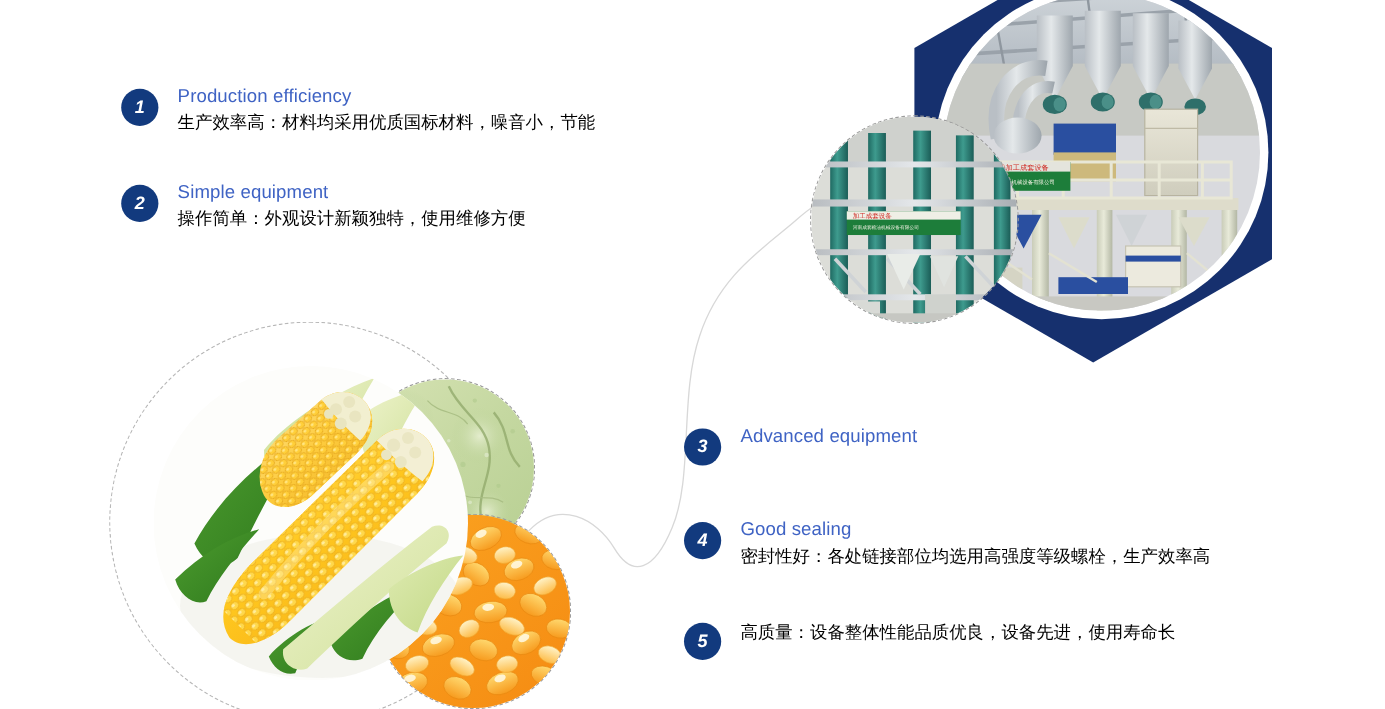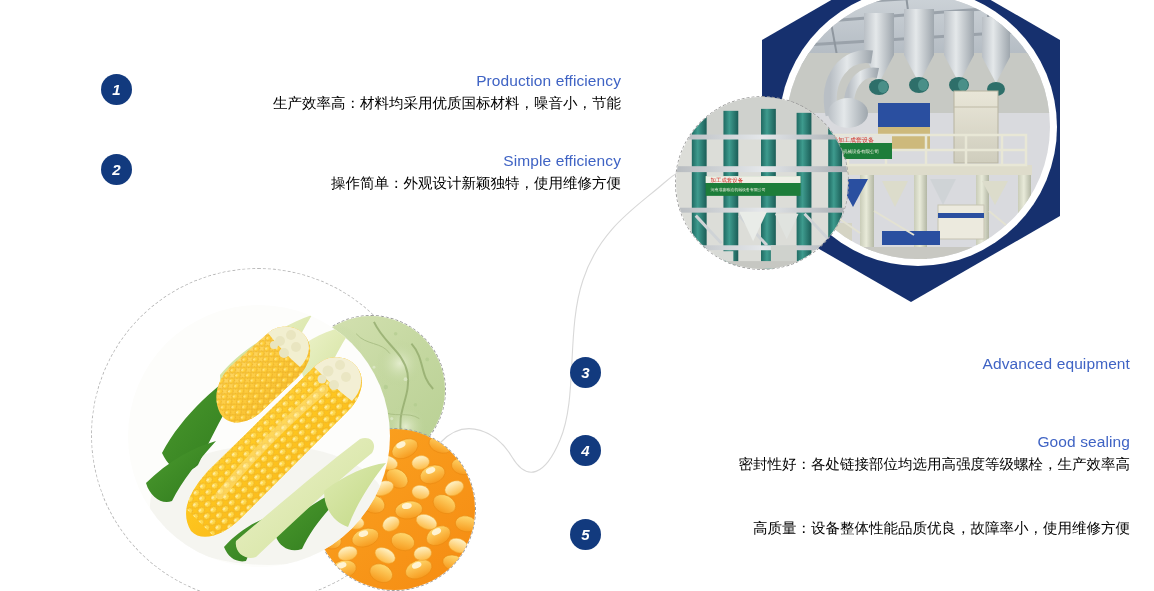--- a/index.html
+++ b/index.html
@@ -58,21 +58,20 @@
     font-weight: 600;
     line-height: 31px;
     text-align: center;
     letter-spacing: 0px;
     box-sizing: border-box;
   }
 
   .feature-text {
     margin-left: 47px;
     padding-top: 9px;
-    text-align: right;
   }
   .feature-title {
     color: #3f63c4;
     font-size: 15.5px;
     line-height: 20px;
     font-weight: 400;
     letter-spacing: 0.1px;
     white-space: nowrap;
   }
   .feature-desc {
@@ -548,21 +547,21 @@
       <div class="badge">1</div>
       <div class="feature-text">
         <div class="feature-title">Production efficiency</div>
         <div class="feature-desc">生产效率高：材料均采用优质国标材料，噪音小，节能</div>
       </div>
     </div>
 
     <div class="feature-item">
       <div class="badge">2</div>
       <div class="feature-text">
-        <div class="feature-title">Simple efficiency</div>
+        <div class="feature-title">Simple equipment</div>
         <div class="feature-desc">操作简单：外观设计新颖独特，使用维修方便</div>
       </div>
     </div>
   </div>
 
   <div class="feature-list right">
 
     <div class="feature-item">
       <div class="badge">3</div>
       <div class="feature-text">
@@ -574,18 +573,18 @@
       <div class="badge">4</div>
       <div class="feature-text">
         <div class="feature-title">Good sealing</div>
         <div class="feature-desc">密封性好：各处链接部位均选用高强度等级螺栓，生产效率高</div>
       </div>
     </div>
 
     <div class="feature-item">
       <div class="badge">5</div>
       <div class="feature-text">
-        <div class="feature-desc">高质量：设备整体性能品质优良，故障率小，使用维修方便</div>
+        <div class="feature-desc">高质量：设备整体性能品质优良，设备先进，使用寿命长</div>
       </div>
     </div>
   </div>
 
 </div>
 
 </body></html>

